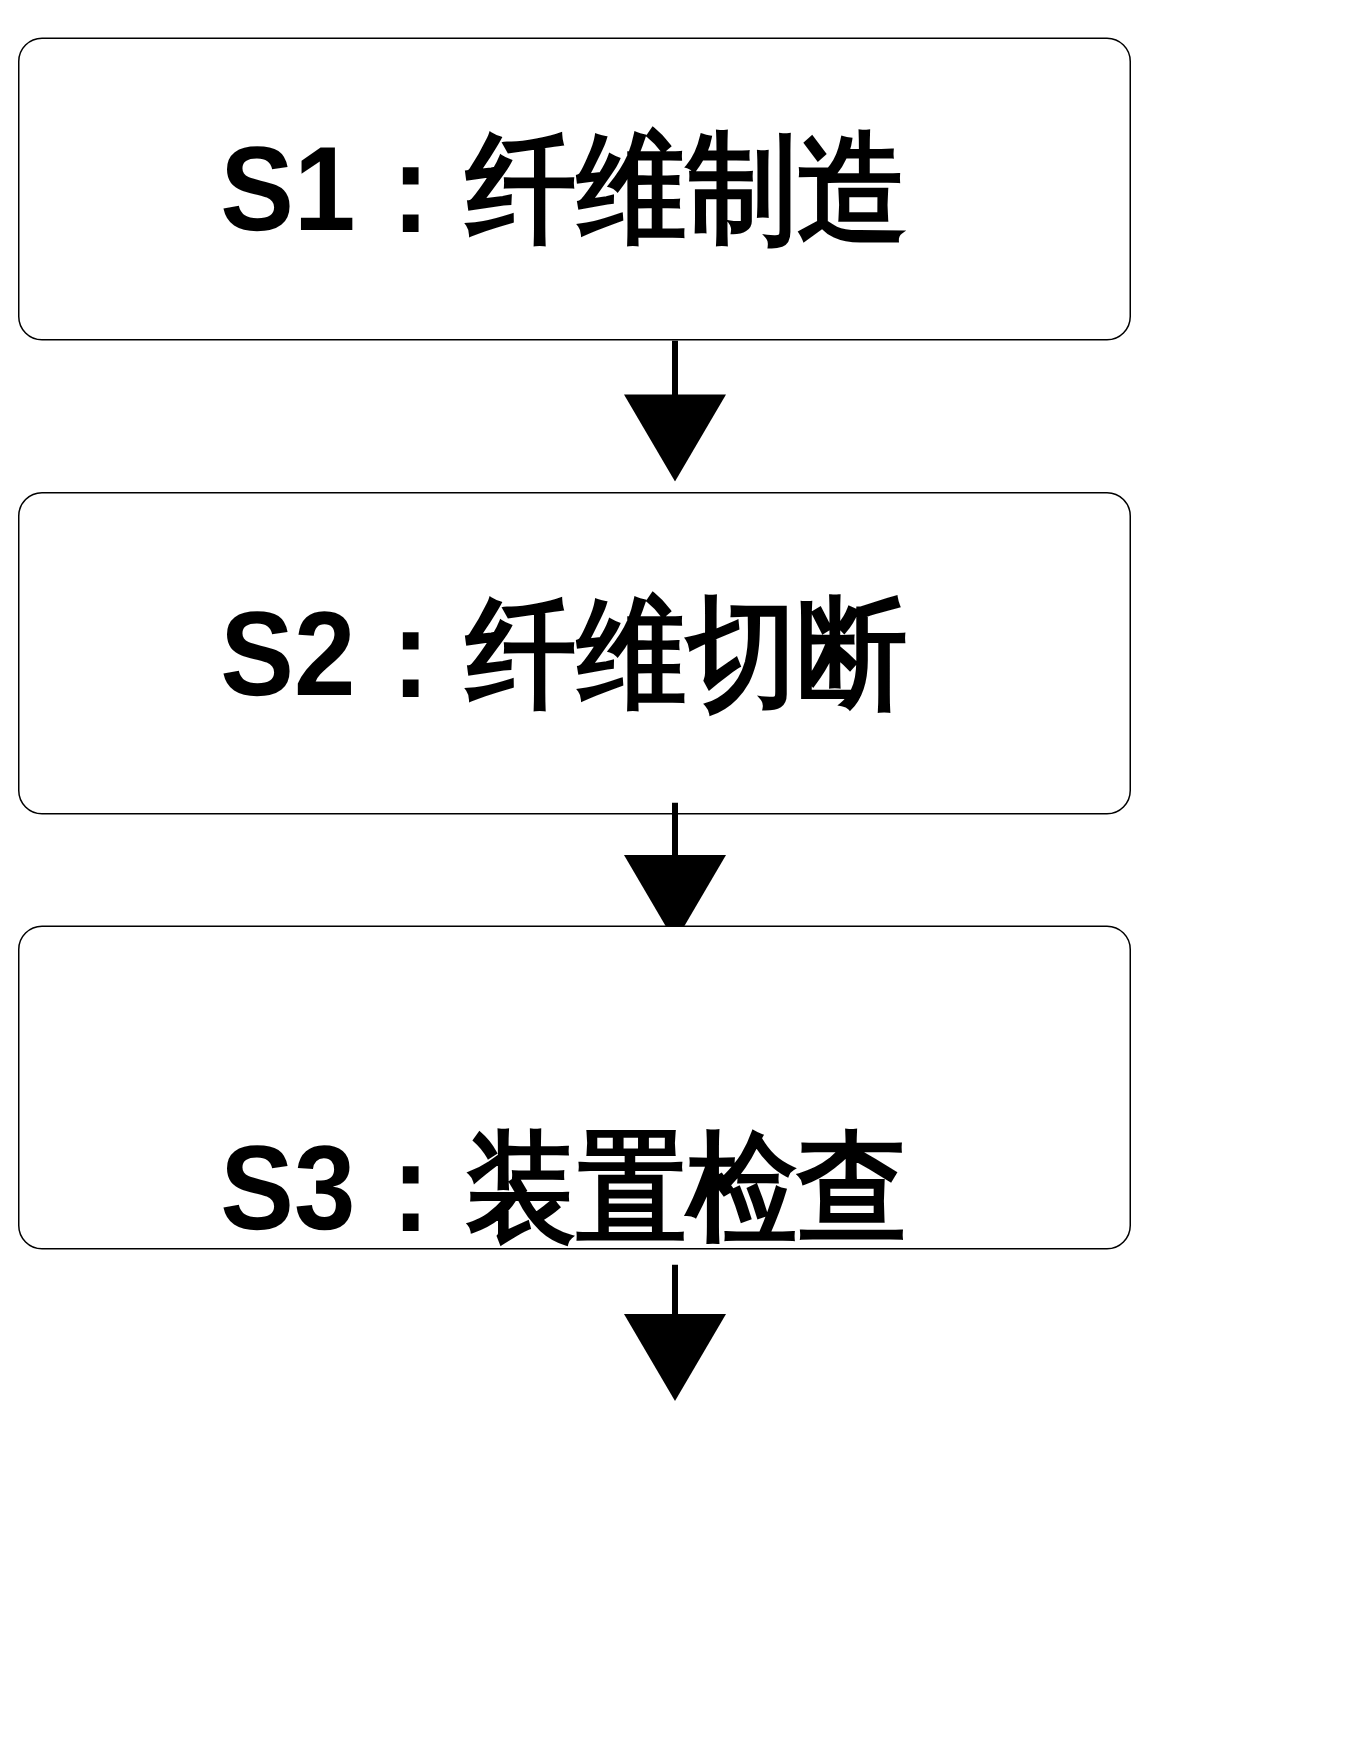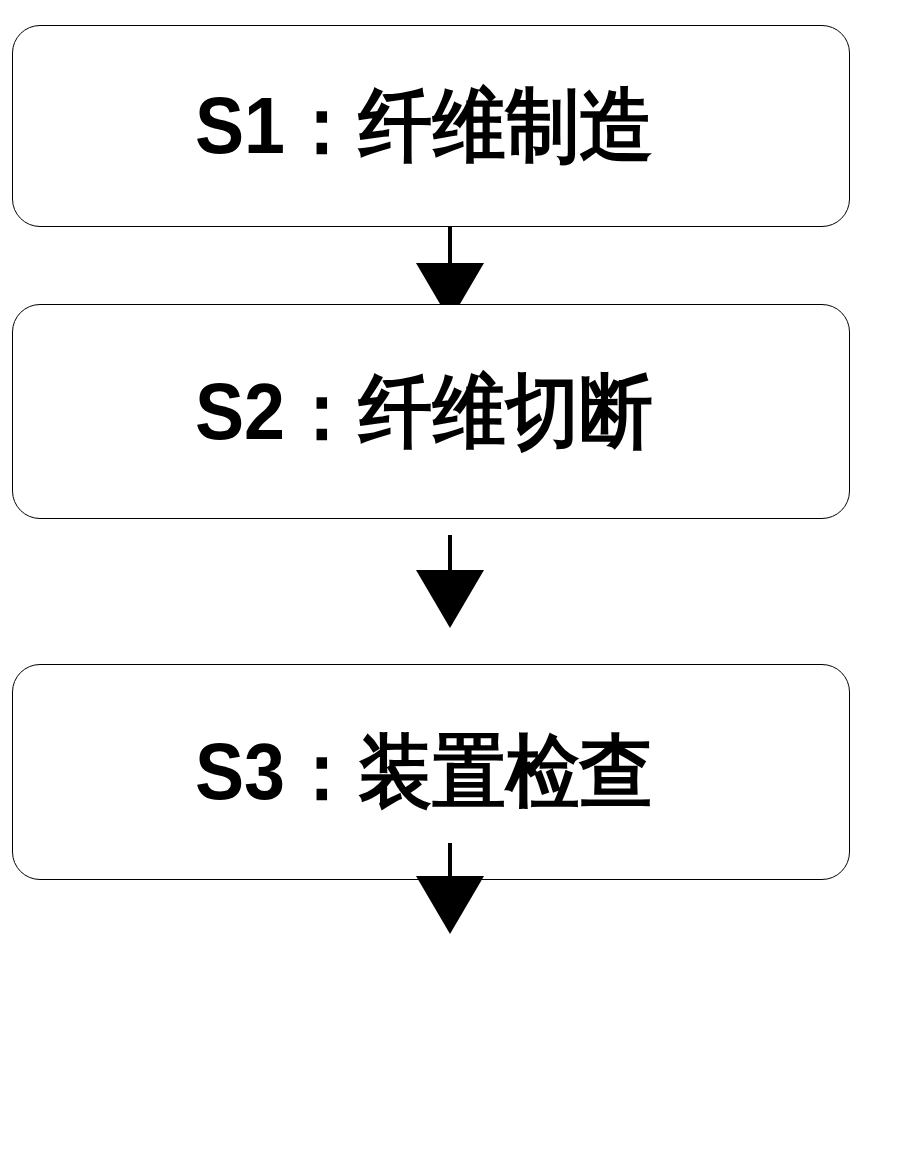--- a/index.html
+++ b/index.html
@@ -14,44 +14,44 @@
   #canvas {
     position: relative;
     width: 899px;
     height: 1165px;
     background: #ffffff;
     overflow: hidden;
   }
   .node {
     position: absolute;
     left: 12px;
-    width: 838px;
+    width: 742px;
     box-sizing: border-box;
     background: #ffffff;
     border: 1px solid #000000;
-    border-radius: 28px;
+    border-radius: 16px;
     display: flex;
     align-items: center;
     justify-content: center;
   }
   .node-label {
     font-family: "Liberation Sans", "DejaVu Sans", sans-serif;
     font-weight: 700;
     font-size: 80px;
     line-height: 1;
     color: #000000;
     letter-spacing: 0px;
     white-space: nowrap;
     transform: scaleX(0.92);
     transform-origin: center center;
     margin-right: 14px;
   }
   .node-1 { top: 25px;  height: 202px; }
-  .node-2 { top: 304px; height: 215px; }
-  .node-3 { top: 664px; height: 216px; }
+  .node-2 { top: 328px; height: 215px; }
+  .node-3 { top: 617px; height: 216px; align-items: flex-end; }
   .node-4 { top: 933px; height: 219px; }
 
   .connector {
     position: absolute;
     left: 415px;
     width: 70px;
   }
   .connector svg { display: block; }
   .conn-1 { top: 227px; height: 94px; }
   .conn-2 { top: 535px; height: 93px; }

